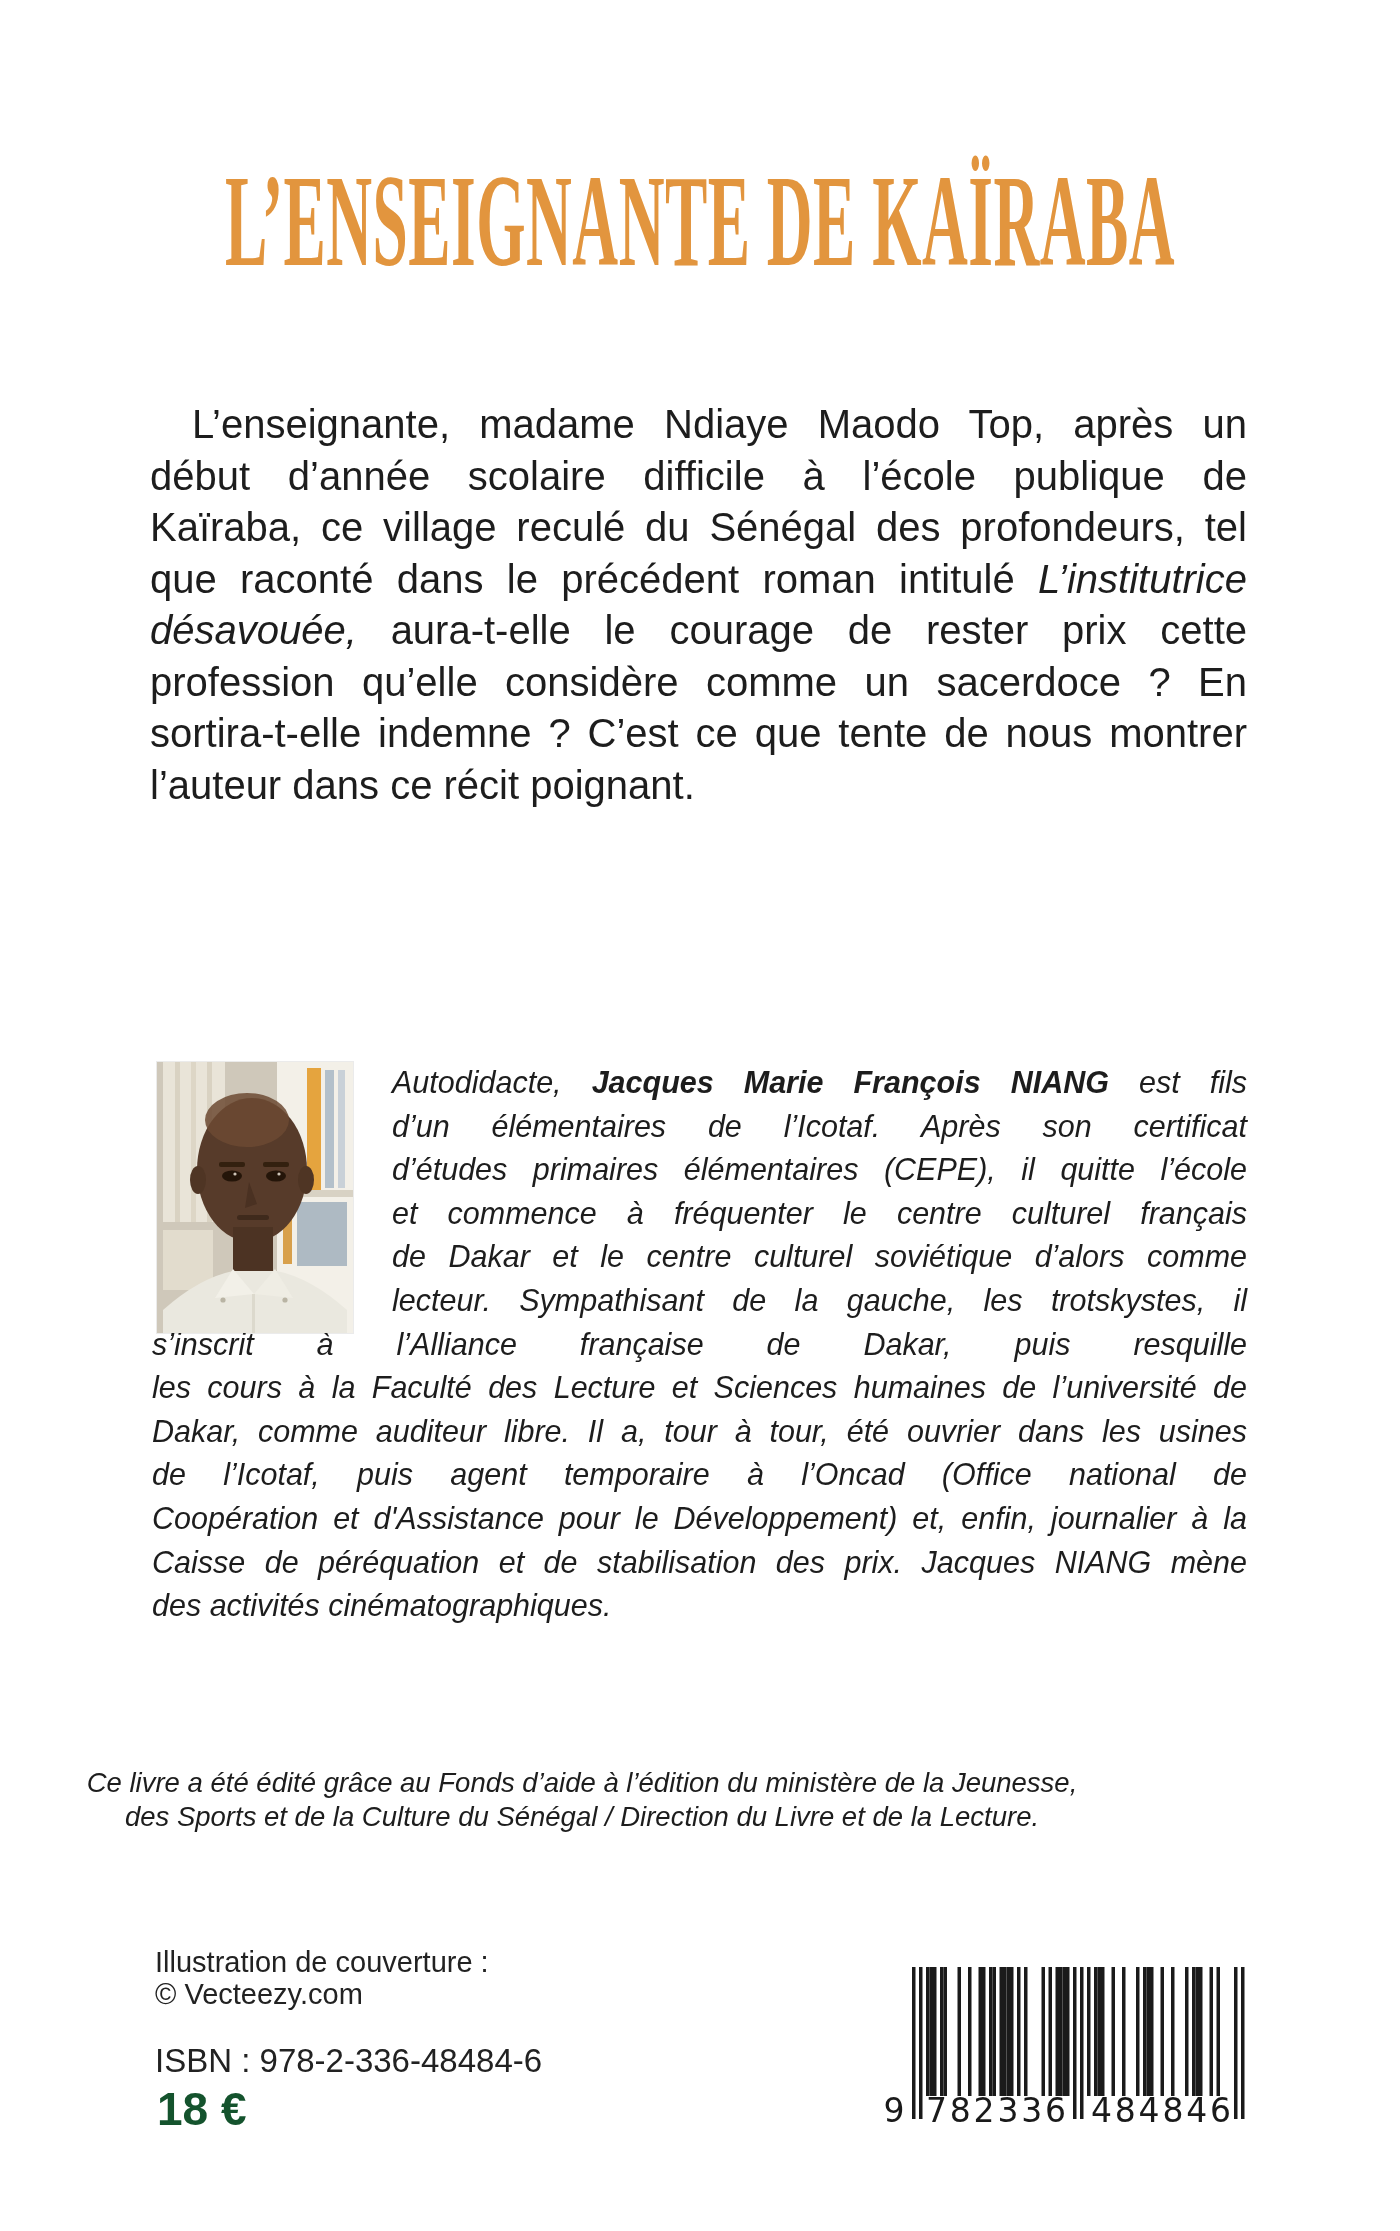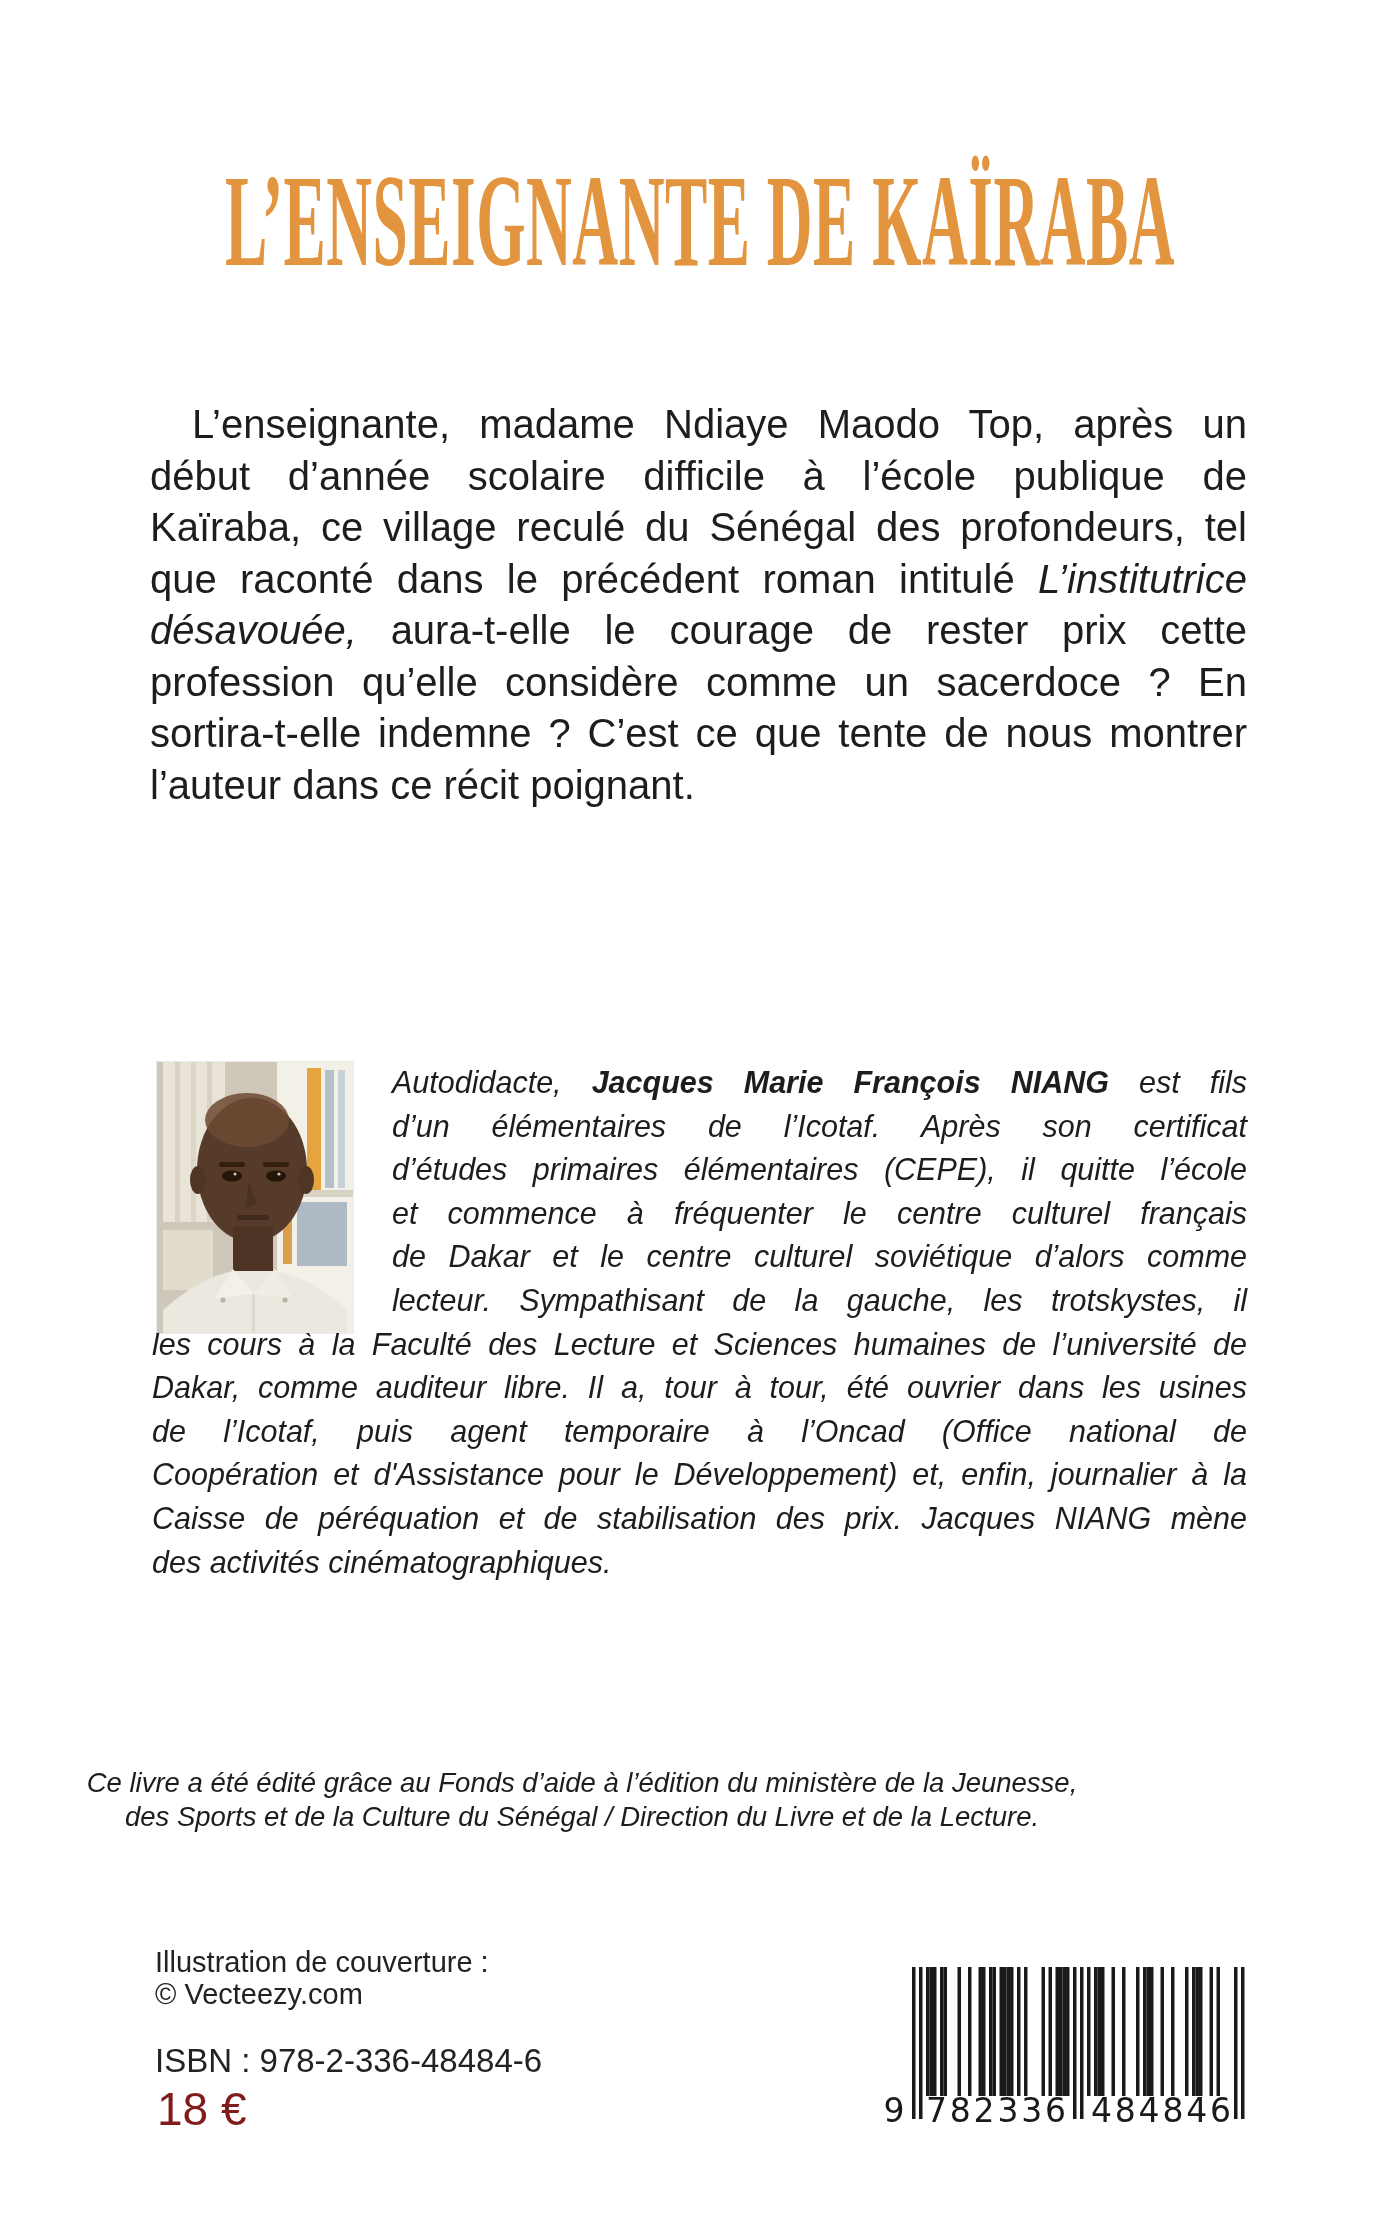--- a/index.html
+++ b/index.html
@@ -49,21 +49,21 @@
   .cover-credit{
     position:absolute;left:155px;top:1946px;
     font-size:29px;line-height:32px;color:#222;
   }
   .isbn{
     position:absolute;left:155px;top:2042px;
     font-size:33px;color:#222;
   }
   .price{
     position:absolute;left:157px;top:2082px;
-    font-size:46px;color:#7f1d1d;
+    font-size:46px;color:#14532d;font-weight:bold;
   }
   
   .barcode-svg{position:absolute;left:870px;top:1967px;}
   .barcode-svg rect{fill:#1a1a1a;}
   .barcode-svg text{
     font-family:"DejaVu Sans","Liberation Sans",sans-serif;
     font-size:33px;fill:#1a1a1a;
   }
 </style>
 </head>
@@ -123,20 +123,21 @@
       <circle cx="66" cy="238" r="2.6" fill="#b9b4a4"></circle>
       <circle cx="128" cy="238" r="2.6" fill="#b9b4a4"></circle>
       <rect x="95" y="232" width="3" height="39" fill="#dcd9cd"></rect>
     </svg>
   <div class="line"><span>Autodidacte, </span><span class="bd">Jacques Marie François NIANG</span><span> est fils</span></div>
       <div class="line"><span>d’un élémentaires de l’Icotaf. Après son certificat</span></div>
       <div class="line"><span>d’études primaires élémentaires (CEPE), il quitte l’école</span></div>
       <div class="line"><span>et commence à fréquenter le centre culturel français</span></div>
       <div class="line"><span>de Dakar et le centre culturel soviétique d’alors comme</span></div>
       <div class="line"><span>lecteur. Sympathisant de la gauche, les trotskystes, il</span></div>
+      <div class="line"><span>s’inscrit à l’Alliance française de Dakar, puis resquille</span></div>
       <div class="line"><span>les cours à la Faculté des Lecture et Sciences humaines de l’université de</span></div>
       <div class="line"><span>Dakar, comme auditeur libre. Il a, tour à tour, été ouvrier dans les usines</span></div>
       <div class="line"><span>de l’Icotaf, puis agent temporaire à l’Oncad (Office national de</span></div>
       <div class="line"><span>Coopération et d'Assistance pour le Développement) et, enfin, journalier à la</span></div>
       <div class="line"><span>Caisse de péréquation et de stabilisation des prix. Jacques NIANG mène</span></div>
       <div class="line last"><span>des activités cinématographiques.</span></div>
     </div>
 
   <div class="funding">
     <div>Ce livre a été édité grâce au Fonds d’aide à l’édition du ministère de la Jeunesse,</div>

